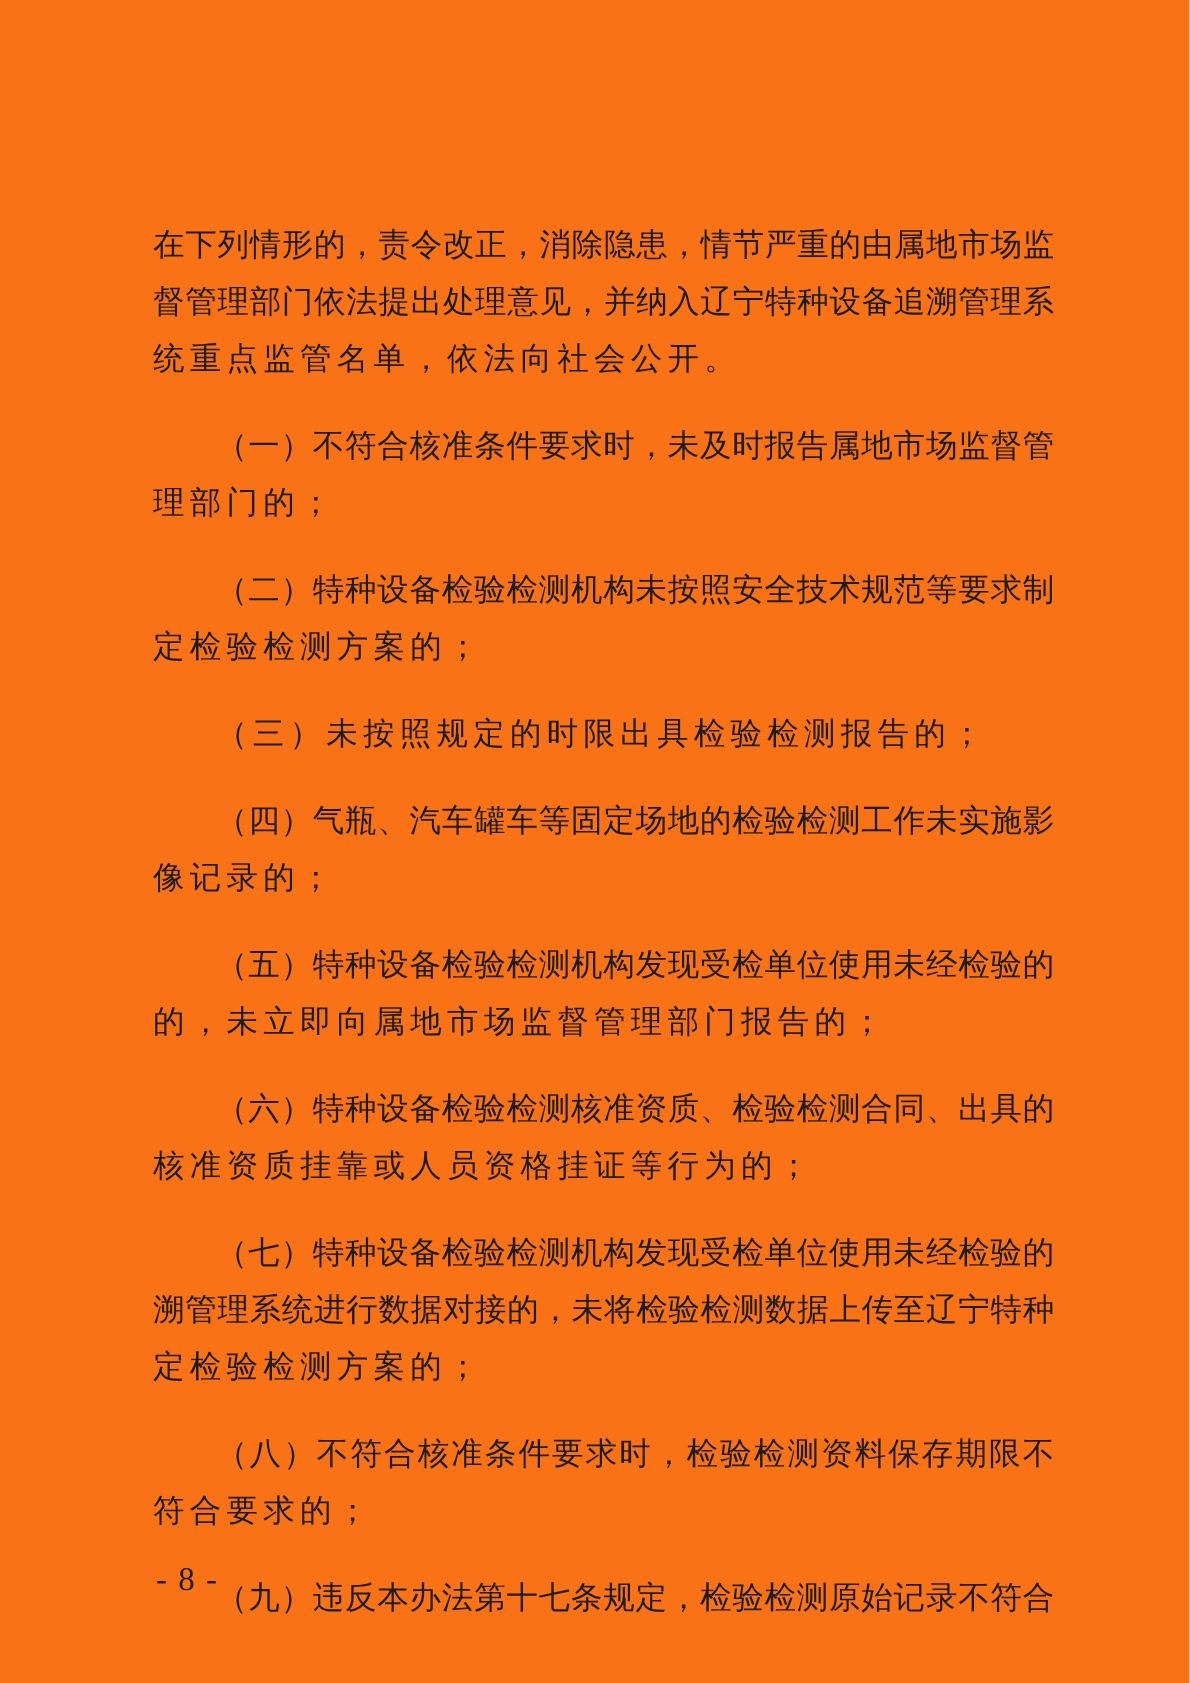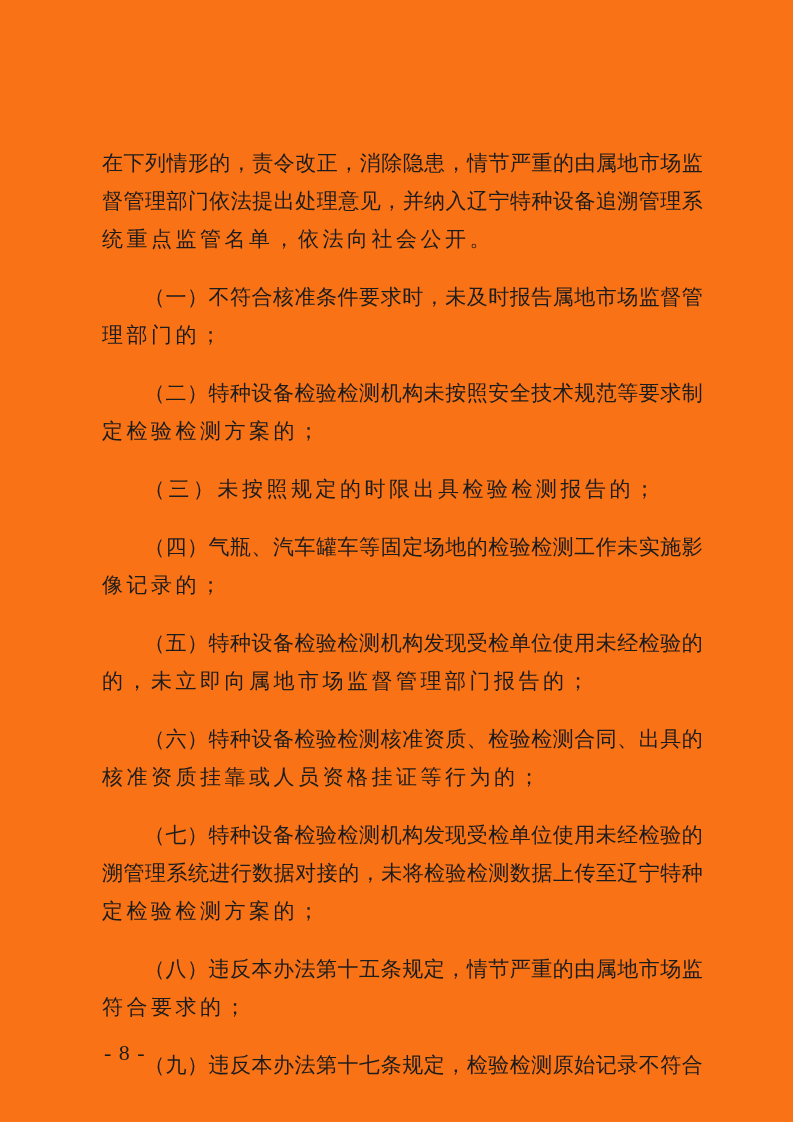--- a/index.html
+++ b/index.html
@@ -58,18 +58,18 @@
     <div class="ln s i">（三）未按照规定的时限出具检验检测报告的；</div>
     <div class="ln f i">（四）气瓶、汽车罐车等固定场地的检验检测工作未实施影</div>
     <div class="ln s">像记录的；</div>
     <div class="ln f i">（五）特种设备检验检测机构发现受检单位使用未经检验的</div>
     <div class="ln s">的，未立即向属地市场监督管理部门报告的；</div>
     <div class="ln f i">（六）特种设备检验检测核准资质、检验检测合同、出具的</div>
     <div class="ln s">核准资质挂靠或人员资格挂证等行为的；</div>
     <div class="ln f i">（七）特种设备检验检测机构发现受检单位使用未经检验的</div>
     <div class="ln f">溯管理系统进行数据对接的，未将检验检测数据上传至辽宁特种</div>
     <div class="ln s">定检验检测方案的；</div>
-    <div class="ln f i">（八）违反本办法第十五条规定，情节严重的由属地市场监</div>
+    <div class="ln f i">（八）不符合核准条件要求时，检验检测资料保存期限不</div>
     <div class="ln s">符合要求的；</div>
     <div class="ln f i">（九）违反本办法第十七条规定，检验检测原始记录不符合</div>
   </div>
   <div class="pageno">- 8 -</div>
 </div>
 
 </body></html>

